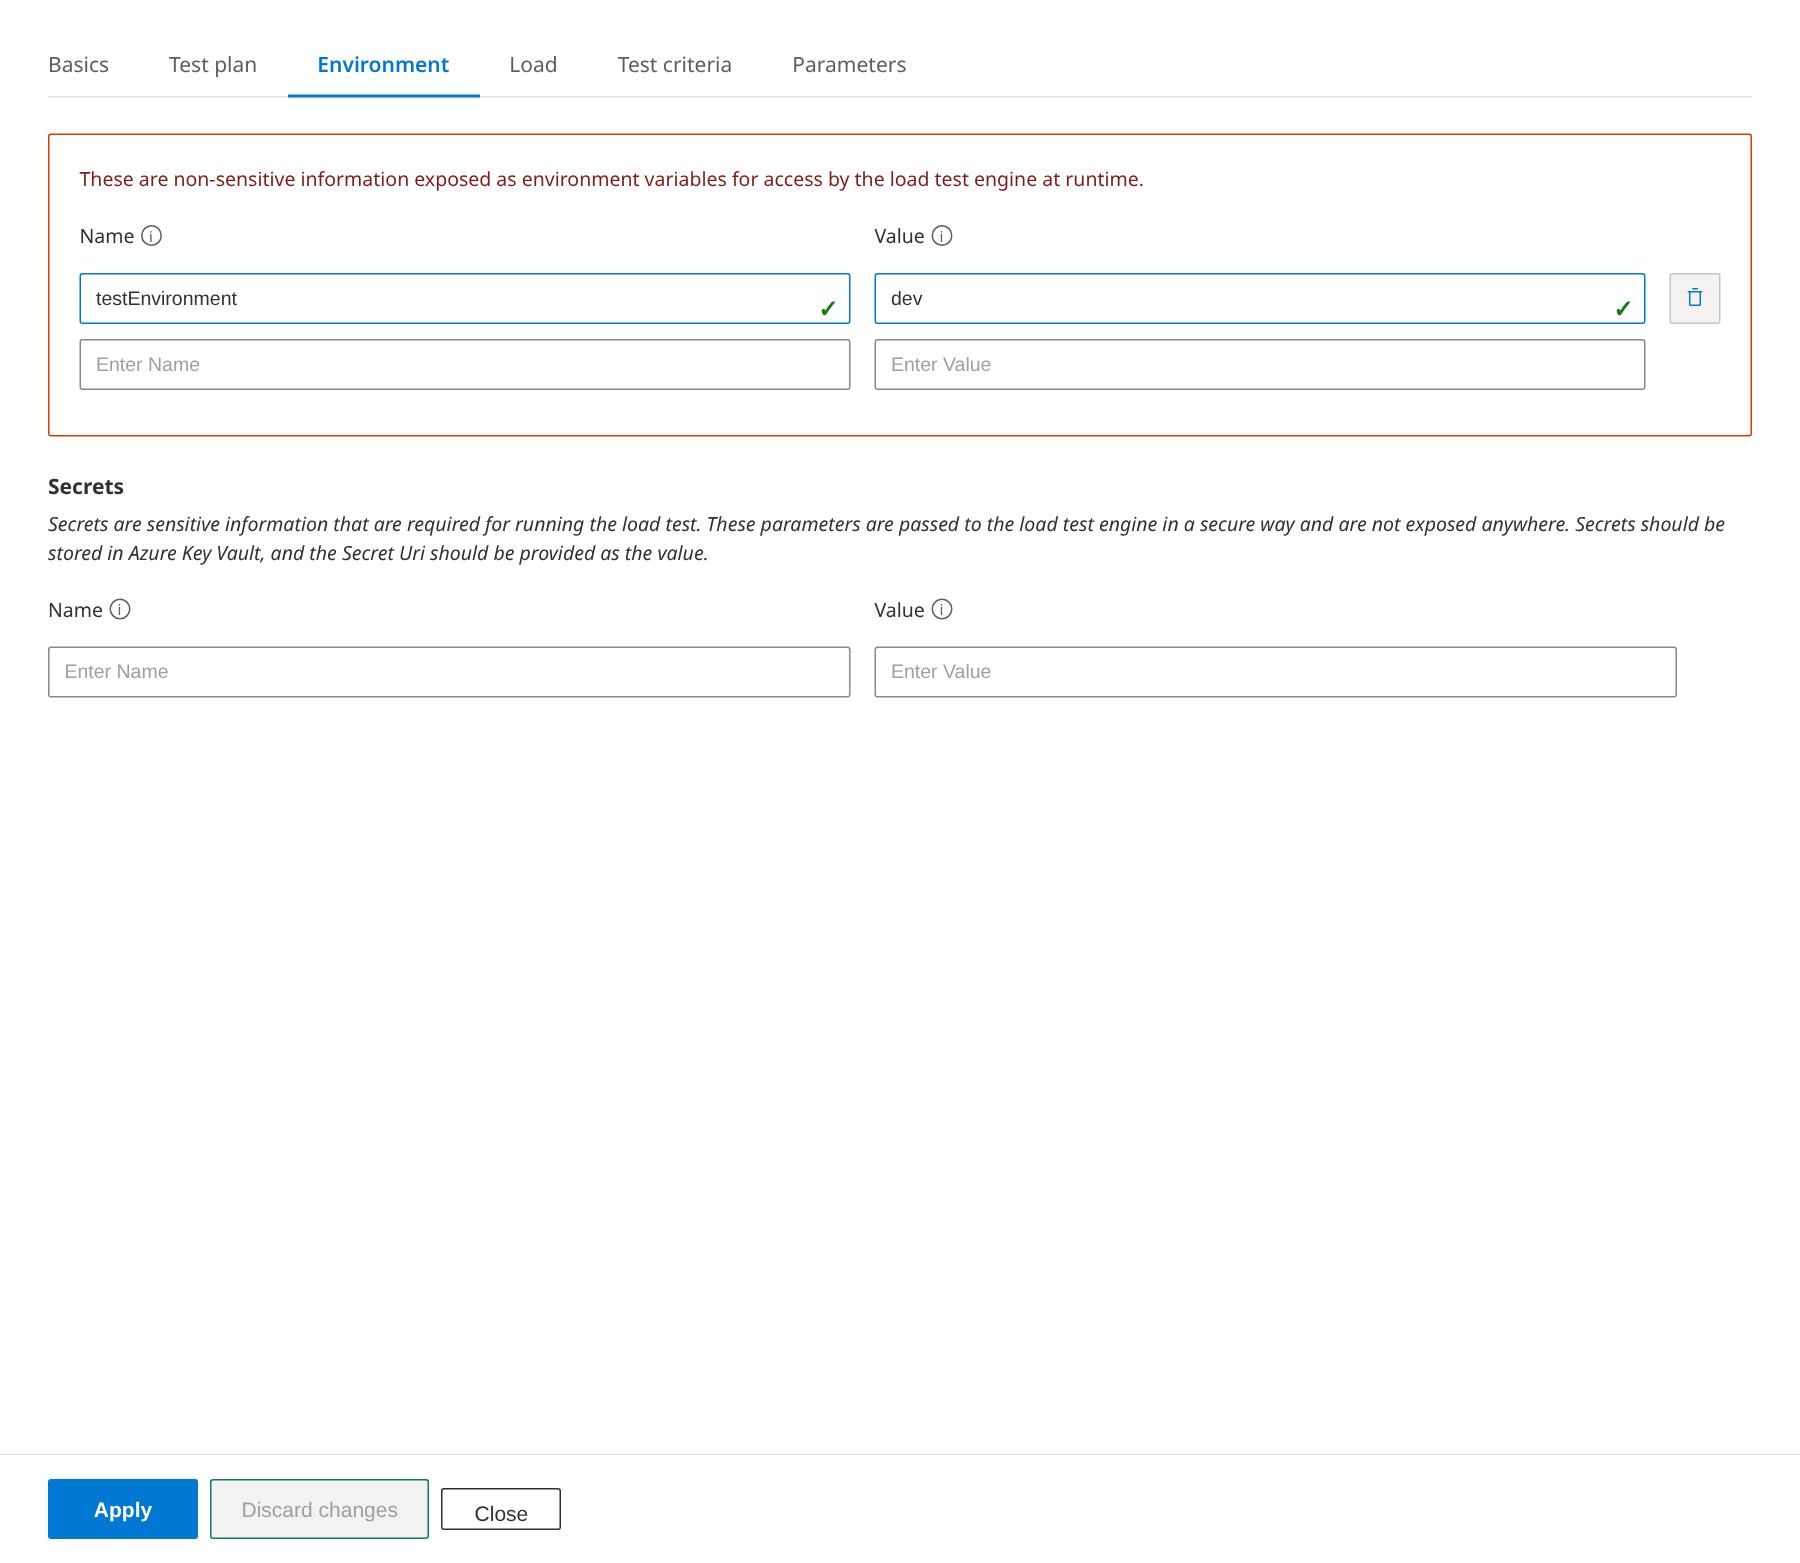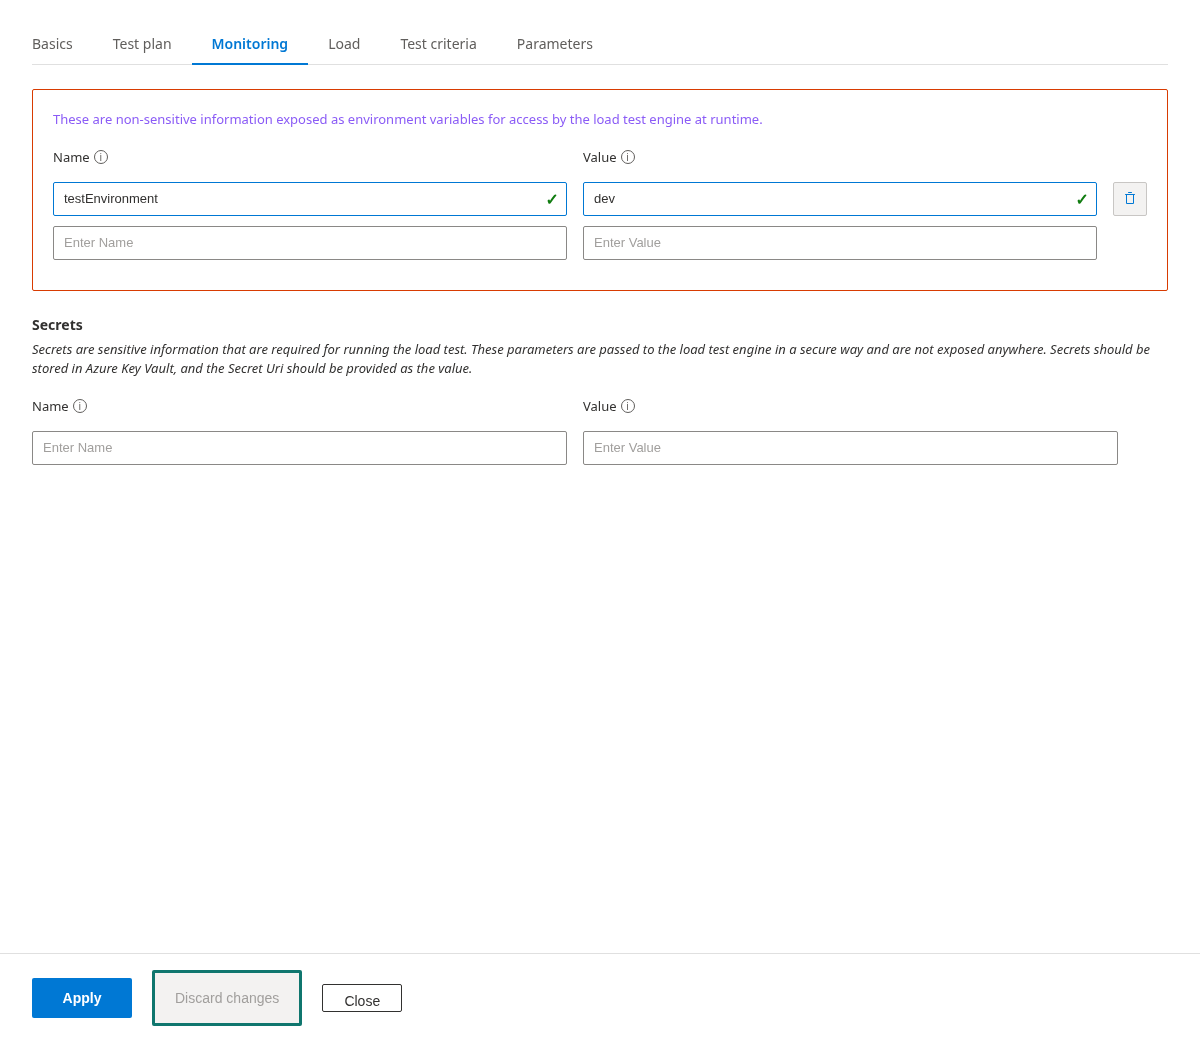--- a/index.html
+++ b/index.html
@@ -70,21 +70,21 @@
       background: #fff;
     }
 
     .section-title {
       font-weight: 700;
       font-size: 14px;
       margin-bottom: 6px;
     }
 
     .section-desc {
-      color: #8b5cf6;
+      color: #7f1d1d;
       font-size: 13px;
       margin-bottom: 18px;
       line-height: 1.5;
     }
 
     .field-row {
       display: flex;
       gap: 16px;
       align-items: flex-end;
       margin-bottom: 10px;
@@ -116,21 +116,21 @@
       border-radius: 50%;
       font-size: 10px;
       color: #605e5c;
       font-style: normal;
       cursor: default;
     }
 
     .input-wrapper {
       position: relative;
       display: flex;
-      align-items: center;
+      align-items: flex-end;
     }
 
     .text-input {
       width: 100%;
       padding: 6px 32px 6px 10px;
       border: 1px solid #8a8886;
       border-radius: 2px;
       font-size: 13px;
       color: #323130;
       outline: none;
@@ -187,21 +187,21 @@
       line-height: 1.5;
       margin-bottom: 18px;
       font-style: italic;
     }
 
     .footer {
       margin-top: auto;
       border-top: 1px solid #e0e0e0;
       padding: 16px 0;
       display: flex;
-      gap: 20px;
+      gap: 8px;
       align-items: center;
       background: #fff;
       position: fixed;
       bottom: 0;
       left: 0;
       right: 0;
       padding: 16px 32px;
     }
 
     .btn-primary {
@@ -213,27 +213,27 @@
       font-weight: 600;
       border-radius: 2px;
       cursor: pointer;
       min-width: 100px;
       height: 40px;
     }
 
     .btn-secondary {
       background: #f3f2f1;
       color: #a19f9d;
-      border: 3px solid #0f766e;
+      border: 1px solid #0f766e;
       padding: 8px 20px;
       font-size: 14px;
       border-radius: 2px;
       cursor: pointer;
       min-width: 130px;
-      height: 56px;
+      height: 40px;
     }
 
     .btn-outline {
       background: #fff;
       color: #323130;
       border: 1px solid #323130;
       padding: 8px 20px;
       font-size: 14px;
       border-radius: 2px;
       cursor: pointer;
@@ -254,21 +254,21 @@
 </head>
 <body>
 
 <div class="page-container">
   <div class="main-content">
 
 
     <nav class="tabs">
       <div class="tab">Basics</div>
       <div class="tab">Test plan</div>
-      <div class="tab active">Monitoring</div>
+      <div class="tab active">Environment</div>
       <div class="tab">Load</div>
       <div class="tab">Test criteria</div>
       <div class="tab">Parameters</div>
     </nav>
 
     <div class="section-box">
       <div class="section-desc">These are non-sensitive information exposed as environment variables for access by the load test engine at runtime.</div>
 
       <div class="field-row">
         <div class="field-group">

